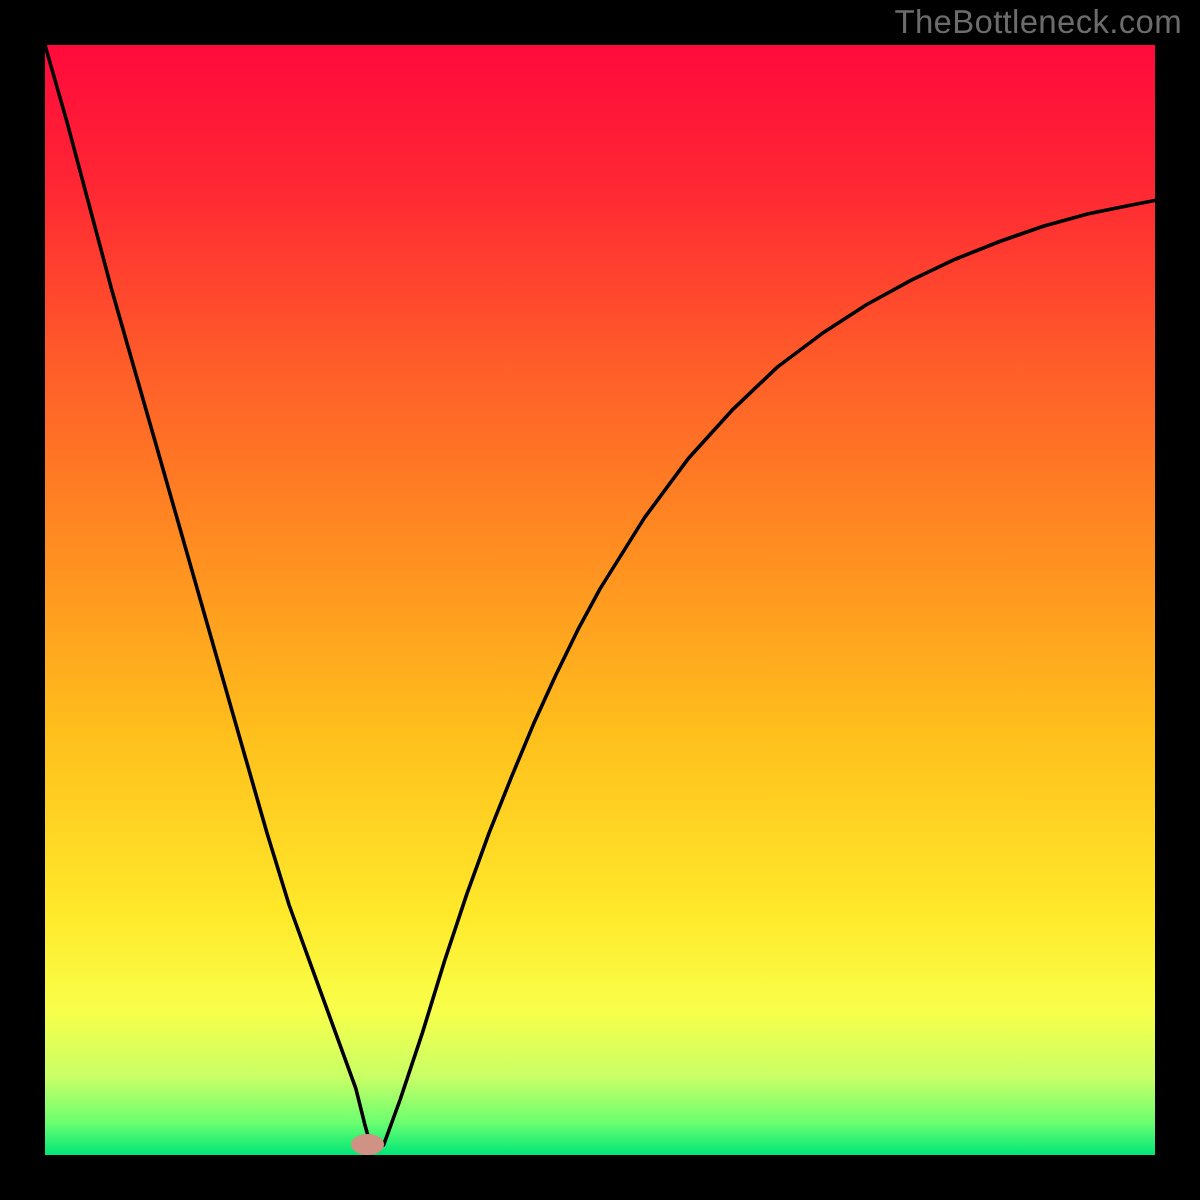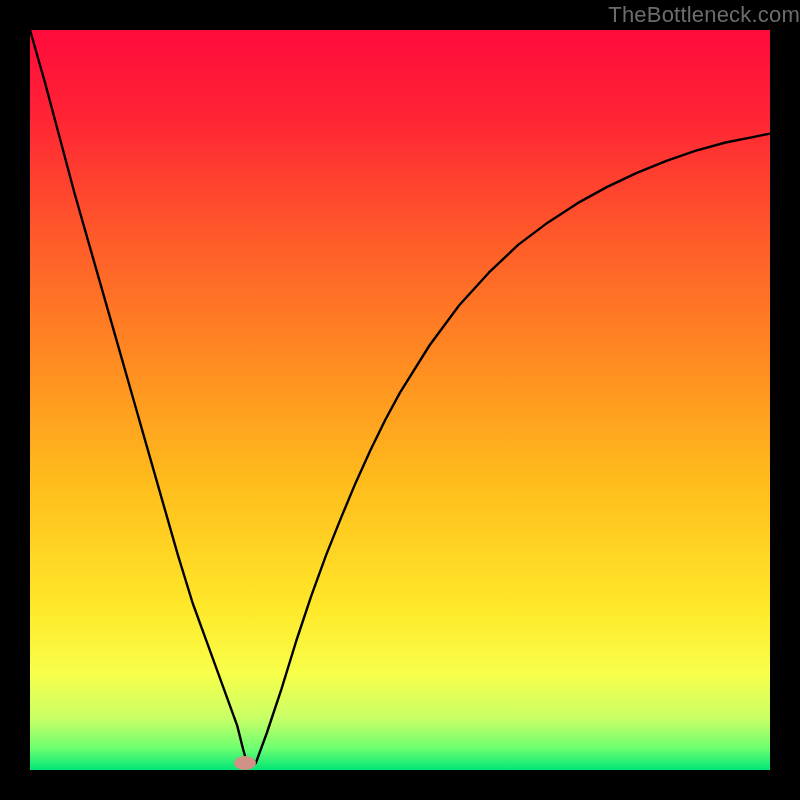--- a/index.html
+++ b/index.html
@@ -13,21 +13,21 @@
   }
   .frame {
     position: relative;
     width: 800px;
     height: 800px;
     background: #000;
   }
   .watermark {
     position: absolute;
     top: 2px;
-    right: 0;
+    right: 12px;
     color: #6c6c6c;
     font-size: 22px;
     font-weight: 500;
     letter-spacing: 0.2px;
     z-index: 10;
   }
   .plot {
     position: absolute;
     left: 30px;
     top: 30px;

